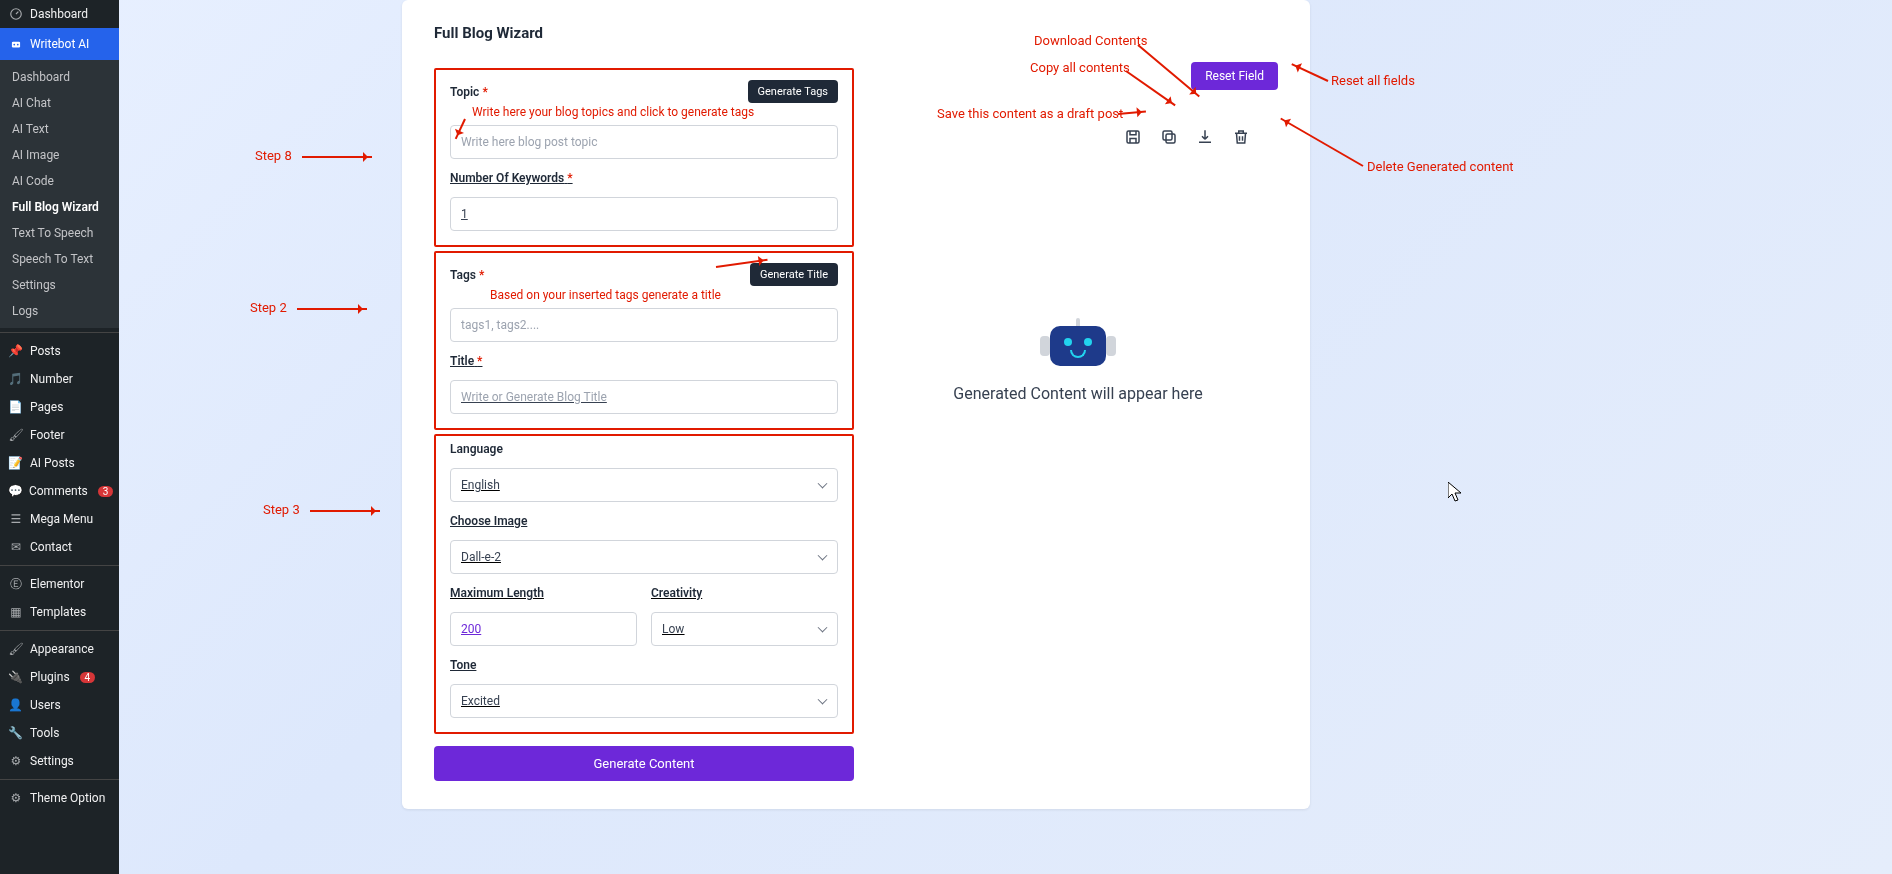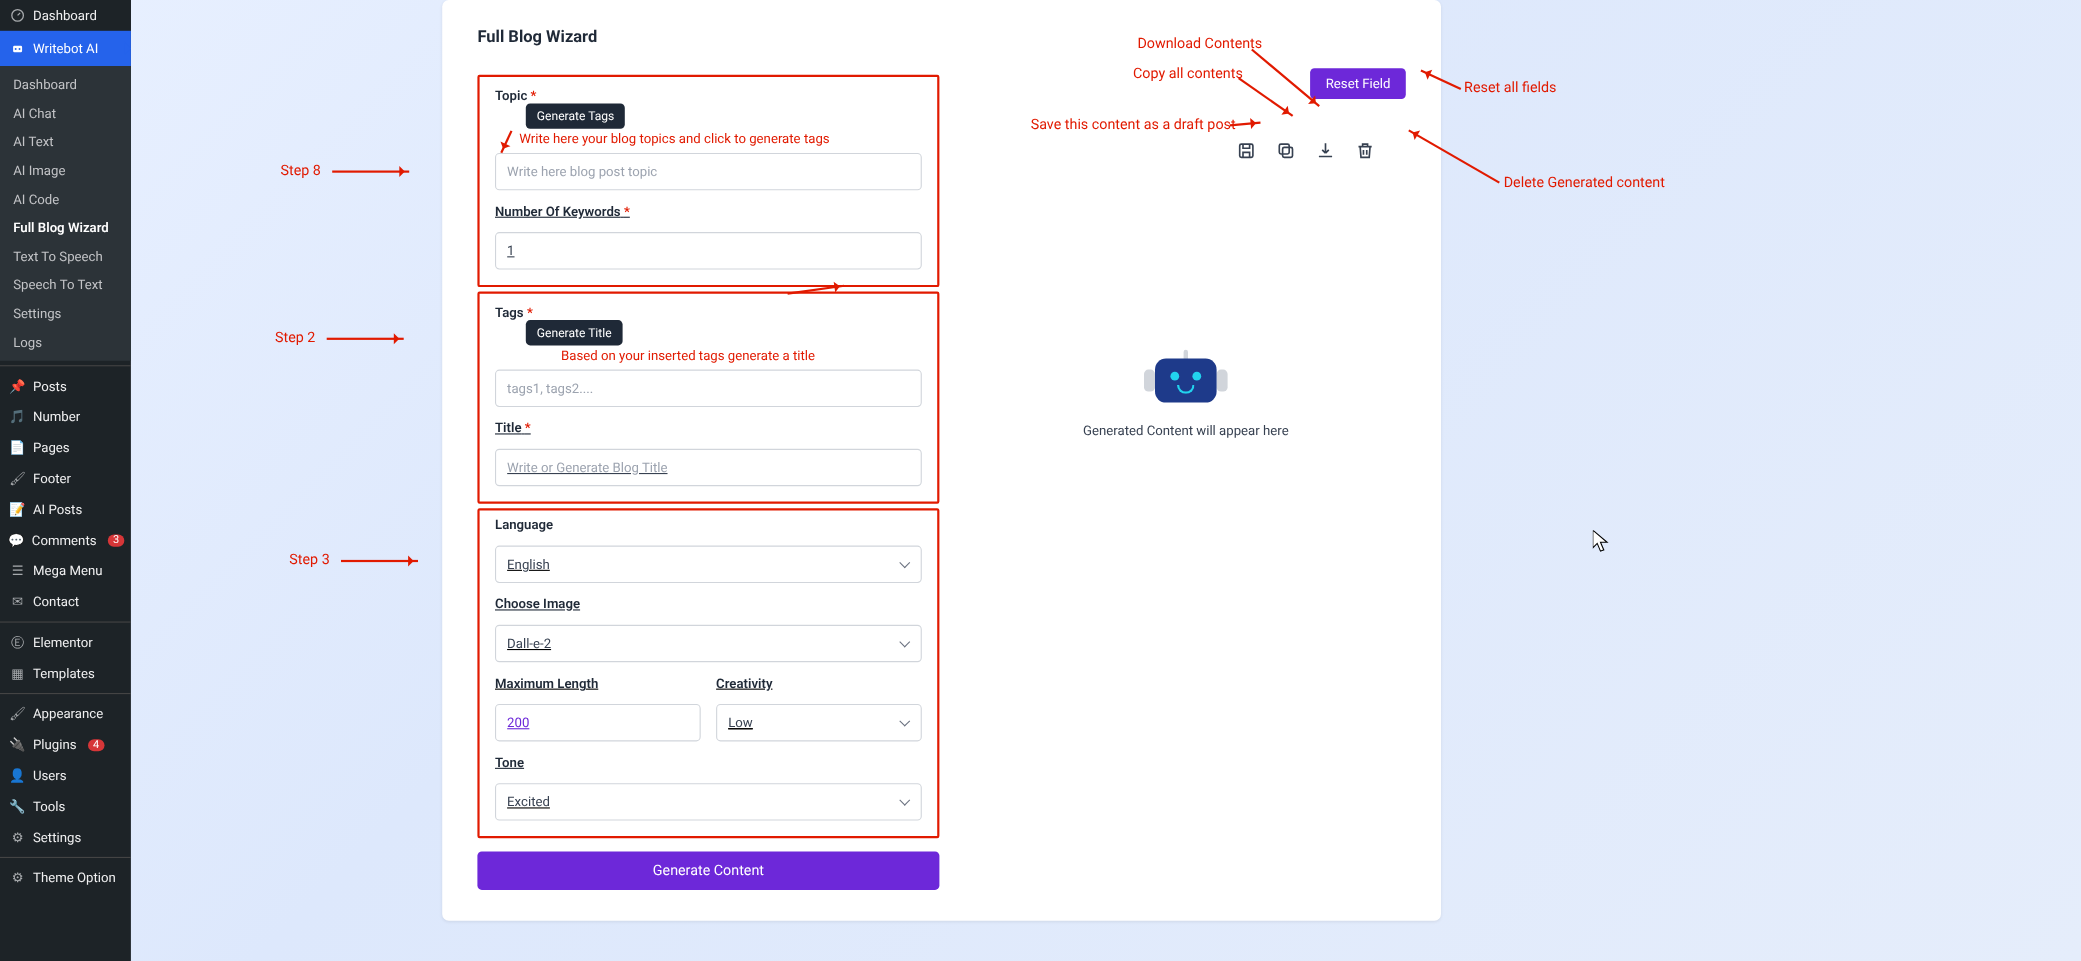--- a/index.html
+++ b/index.html
@@ -18,38 +18,38 @@
 .badge { background:#d63638; color:#fff; border-radius:9px; font-size:10px; padding:0 5px; margin-left:4px; }
 
 .card { position:absolute; left:402px; top:0; width:908px; background:#fff; border-radius:6px; padding:24px 32px 28px 32px; box-shadow:0 1px 3px rgba(0,0,0,0.08); }
 .card h2 { font-size:15px; font-weight:700; color:#1f2937; margin-bottom:26px; }
 .columns { display:flex; gap:24px; }
 .col-left { flex:1; }
 .col-right { flex:1; position:relative; }
 
 .step-box { border:2px solid #e11a00; border-radius:2px; padding:10px 14px 14px 14px; margin-bottom:4px; }
 .step-box.s3 { padding-top:6px; }
-.label-row { display:flex; justify-content:space-between; align-items:flex-start; margin-bottom:2px;flex-direction:column; }
+.label-row { display:flex; justify-content:space-between; align-items:center; margin-bottom:2px; }
 .field-label { font-size:12px; font-weight:600; color:#1f2937; }
 .field-label .req { color:#e11a00; }
 .btn-dark { background:#1f2937; color:#fff; border:none; border-radius:4px; font-size:11px; padding:5px 10px; cursor:pointer;margin-left:28px; }
 .helper-red { color:#e11a00; font-size:12px; margin:2px 0 6px 22px; }
-.helper-red.center { margin-left:60px; }
+.helper-red.center { margin-left:40px; }
 .input, .select { width:100%; border:1px solid #d1d5db; border-radius:4px; padding:9px 10px; font-size:12px; color:#374151; background:#fff; }
 .input::placeholder { color:#9ca3af; }
 .select-wrap { position:relative; }
 .select-wrap::after { content:""; position:absolute; right:12px; top:50%; width:6px; height:6px; border-right:1px solid #6b7280; border-bottom:1px solid #6b7280; transform:translateY(-70%) rotate(45deg); pointer-events:none; }
 .two-col { display:flex; gap:14px; }
 .two-col > div { flex:1; }
 .mt { margin-top:12px;text-decoration:underline; }
 
 .btn-reset { position:absolute; right:0; top:-6px; background:#6d28d9; color:#fff; border:none; border-radius:4px; padding:7px 14px; font-size:12px; cursor:pointer; }
 .toolbar { position:absolute; right:28px; top:60px; display:flex; gap:18px; color:#374151; }
 .toolbar .ticon { width:18px; height:18px; cursor:pointer; }
-.gen-placeholder { text-align:center; margin-top:250px; color:#374151; font-size:12px; }
+.gen-placeholder { text-align:center; margin-top:250px; color:#374151; font-size:16px; }
 .bot { width:72px; height:52px; margin:0 auto 14px auto; position:relative; }
 .bot-head { width:56px; height:40px; background:#1e3a8a; border-radius:10px; position:absolute; left:8px; top:8px; }
 .bot-ear { width:10px; height:20px; background:#d1d5db; border-radius:4px; position:absolute; top:18px; }
 .bot-ear.l { left:-2px; } .bot-ear.r { right:-2px; }
 .bot-ant { width:4px; height:10px; background:#d1d5db; position:absolute; left:34px; top:0; border-radius:2px; }
 .bot-eye { width:8px; height:8px; background:#22d3ee; border-radius:50%; position:absolute; top:20px; }
 .bot-eye.l { left:22px; } .bot-eye.r { left:42px; }
 .bot-mouth { width:16px; height:8px; border:2px solid #22d3ee; border-top:none; border-radius:0 0 10px 10px; position:absolute; left:28px; top:32px; }
 
 .btn-generate { width:420px; background:#6d28d9; color:#fff; border:none; border-radius:4px; padding:10px; font-size:13px; cursor:pointer; margin-top:8px; }

